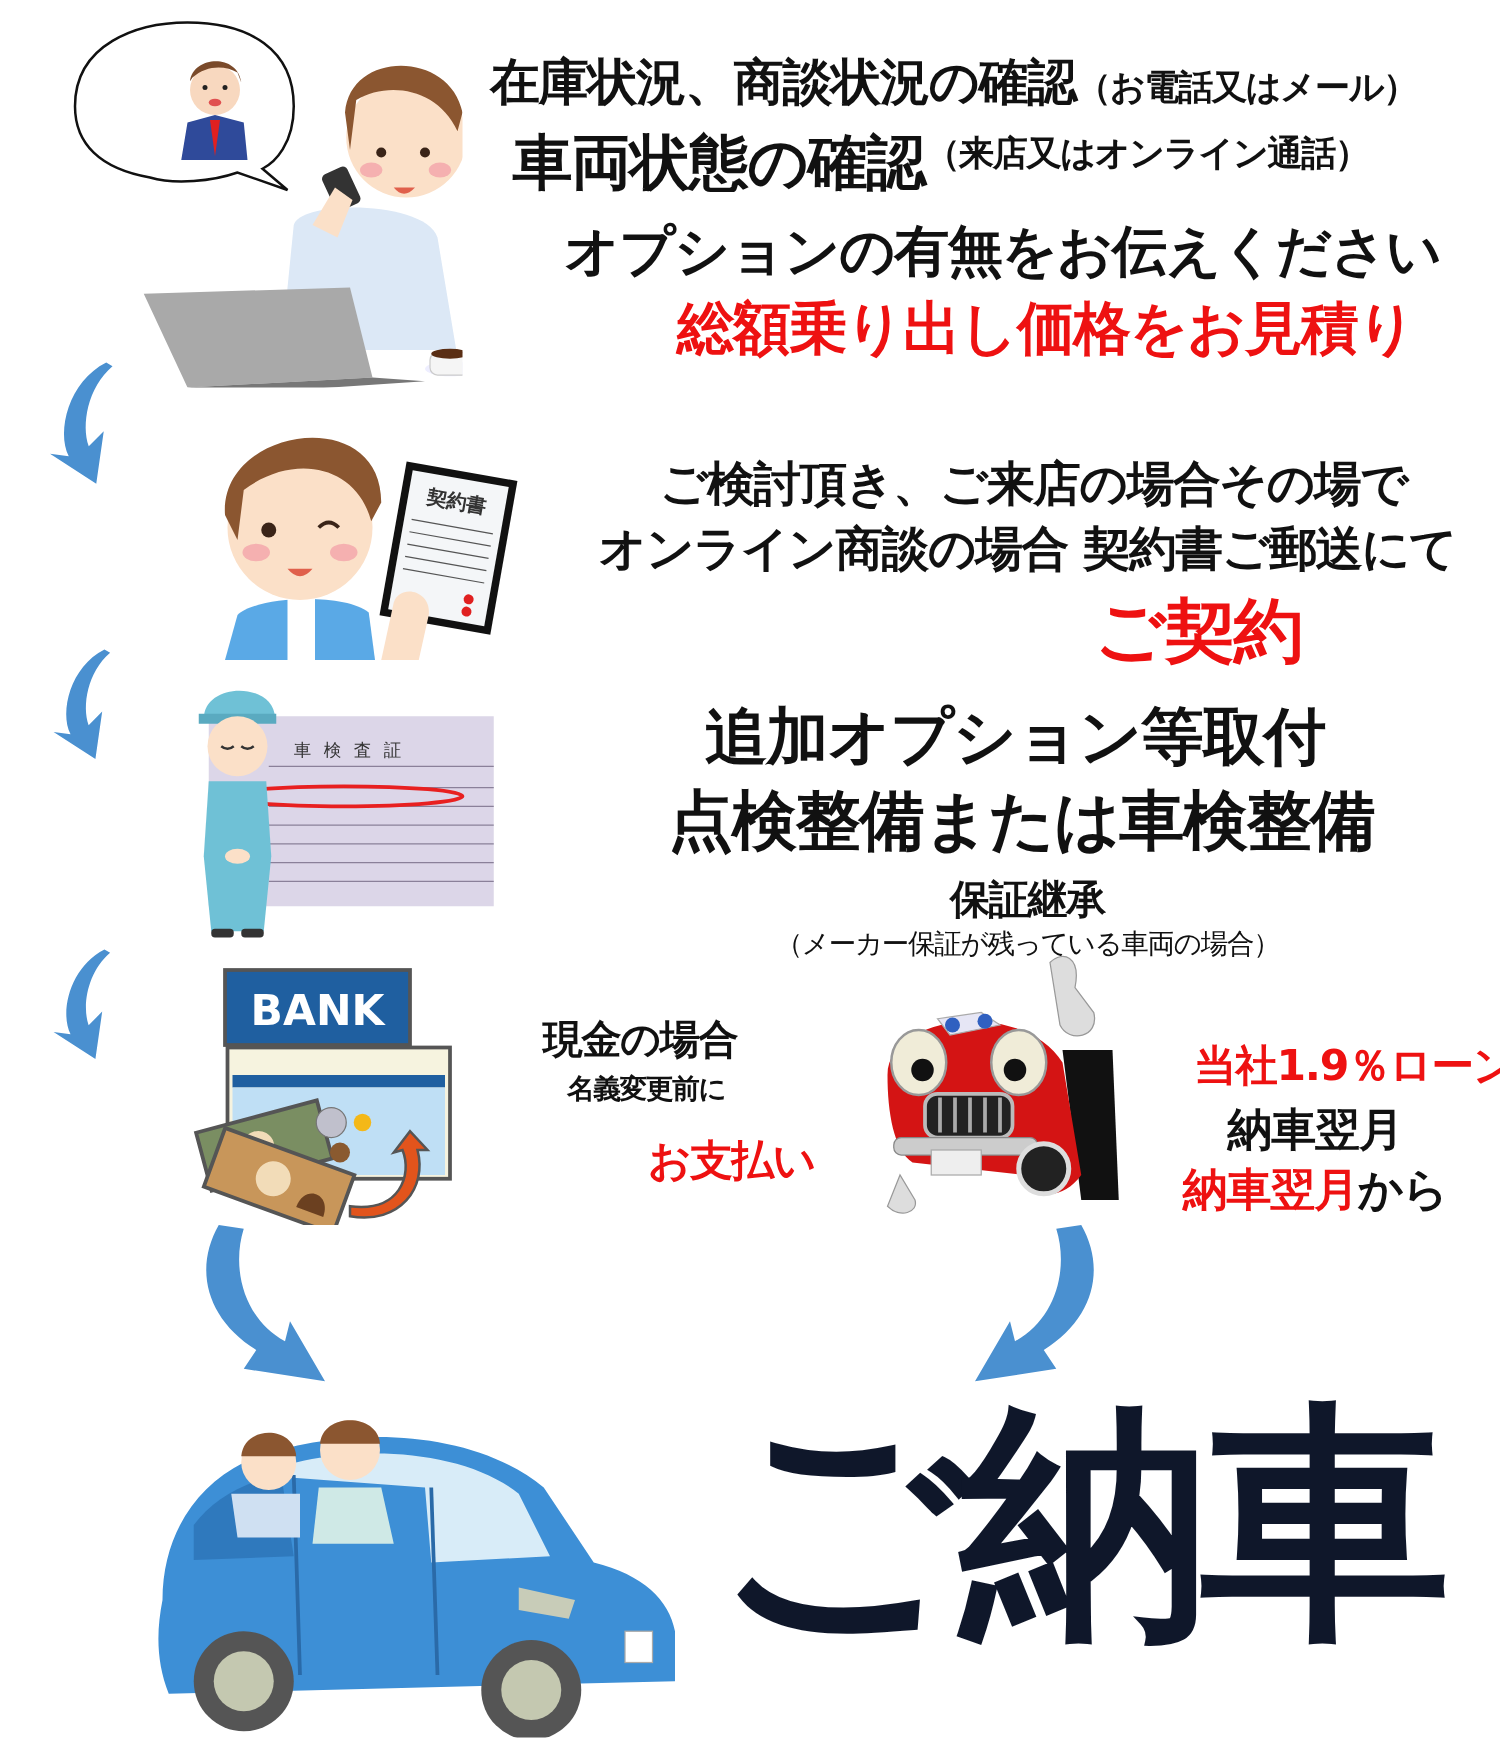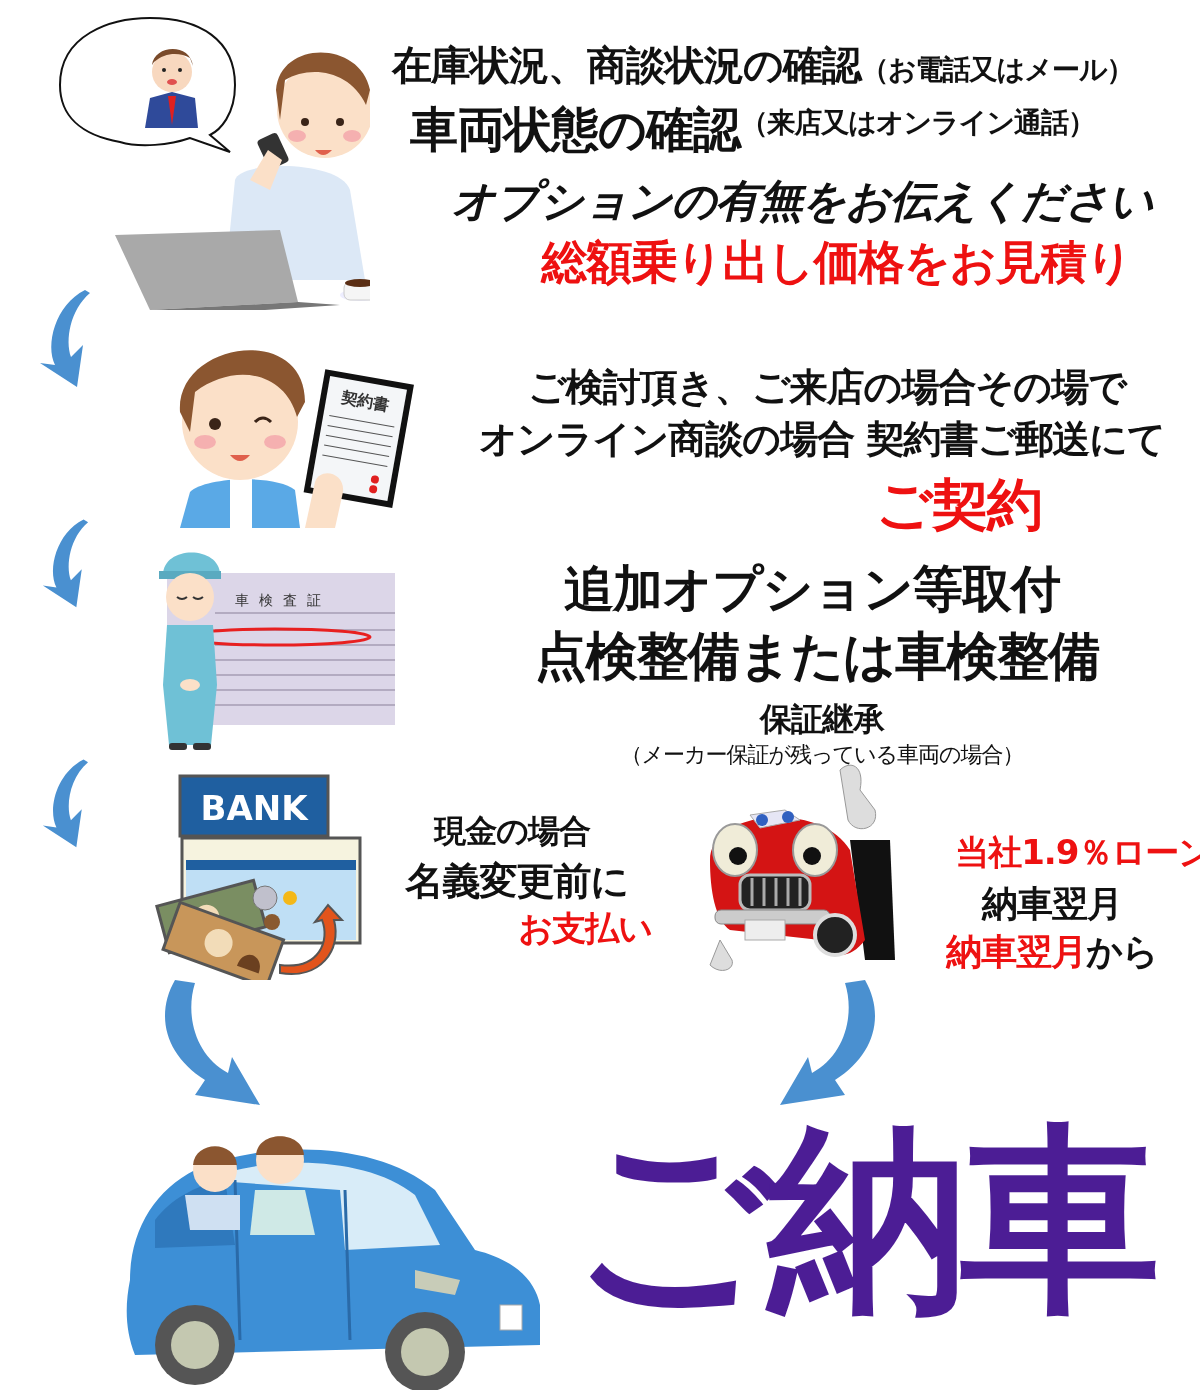--- a/index.html
+++ b/index.html
@@ -7,36 +7,36 @@
          font-family: "DejaVu Sans", "Liberation Sans", sans-serif; }
   .abs { position: absolute; }
   .txt { font-weight: bold; color: #111111; text-align: center; white-space: nowrap; letter-spacing: -1px; margin-left: 12px; }
   .red { color: #ee1111; text-align: right; }
   .arrow { position: absolute; }
   
   .l1 { left: 380px; top: 38px; width: 820px; font-size: 40px; text-align: left; }
   .l1 .paren { font-size: 28px; letter-spacing: -1px; }
   .l2 { left: 398px; top: 98px; width: 790px; font-size: 48px; text-align: left; }
   .l2 .paren { font-size: 28px; vertical-align: 14px; }
-  .l3 { left: 420px; top: 172px; width: 740px; font-size: 44px; font-style: italic; }
+  .l3 { left: 420px; top: 172px; width: 740px; font-size: 44px; }
   .l4 { left: 460px; top: 232px; width: 660px; font-size: 46px; }
   .s2a { left: 430px; top: 362px; width: 770px; font-size: 38px; }
   .s2b { left: 420px; top: 414px; width: 780px; font-size: 38px; }
   .s2c { left: 600px; top: 468px; width: 430px; font-size: 56px; }
   .s3a { left: 490px; top: 556px; width: 620px; font-size: 50px; }
   .s3b { left: 490px; top: 622px; width: 630px; font-size: 52px; }
   .s3c { left: 620px; top: 698px; width: 380px; font-size: 32px; }
   .s3d { left: 560px; top: 740px; width: 500px; font-size: 22px; font-weight: normal; }
   .c1 { left: 360px; top: 810px; width: 280px; font-size: 32px; }
-  .c2 { left: 360px; top: 856px; width: 290px; font-size: 38px; }
+  .c2 { left: 360px; top: 856px; width: 290px; font-size: 22px; }
   .c3 { left: 360px; top: 906px; width: 280px; font-size: 34px; }
   .r1 { left: 880px; top: 830px; width: 320px; font-size: 34px; }
   .r2 { left: 880px; top: 880px; width: 320px; font-size: 36px; }
   .r3 { left: 880px; top: 928px; width: 320px; font-size: 36px; }
-  .big { left: 540px; top: 1120px; width: 620px; font-size: 200px; letter-spacing: -8px; line-height: 1; color: #4c1d95; }
+  .big { left: 540px; top: 1120px; width: 620px; font-size: 200px; letter-spacing: -8px; line-height: 1; color: #0f172a; }
 </style>
 </head>
 <body>
 
 <div class="abs" style="left:50px;top:10px;width:320px;height:300px;">
   <svg width="320" height="300" viewBox="0 0 320 300">
 
     <path d="M10 75 C10 25 60 8 100 8 C150 8 185 30 185 75 C185 105 170 120 160 125 L180 142 L140 128 C120 135 90 138 70 132 C30 125 10 105 10 75 Z" fill="#fff" stroke="#111" stroke-width="2"></path>
 
     <circle cx="122" cy="62" r="20" fill="#f8d8bf"></circle>

